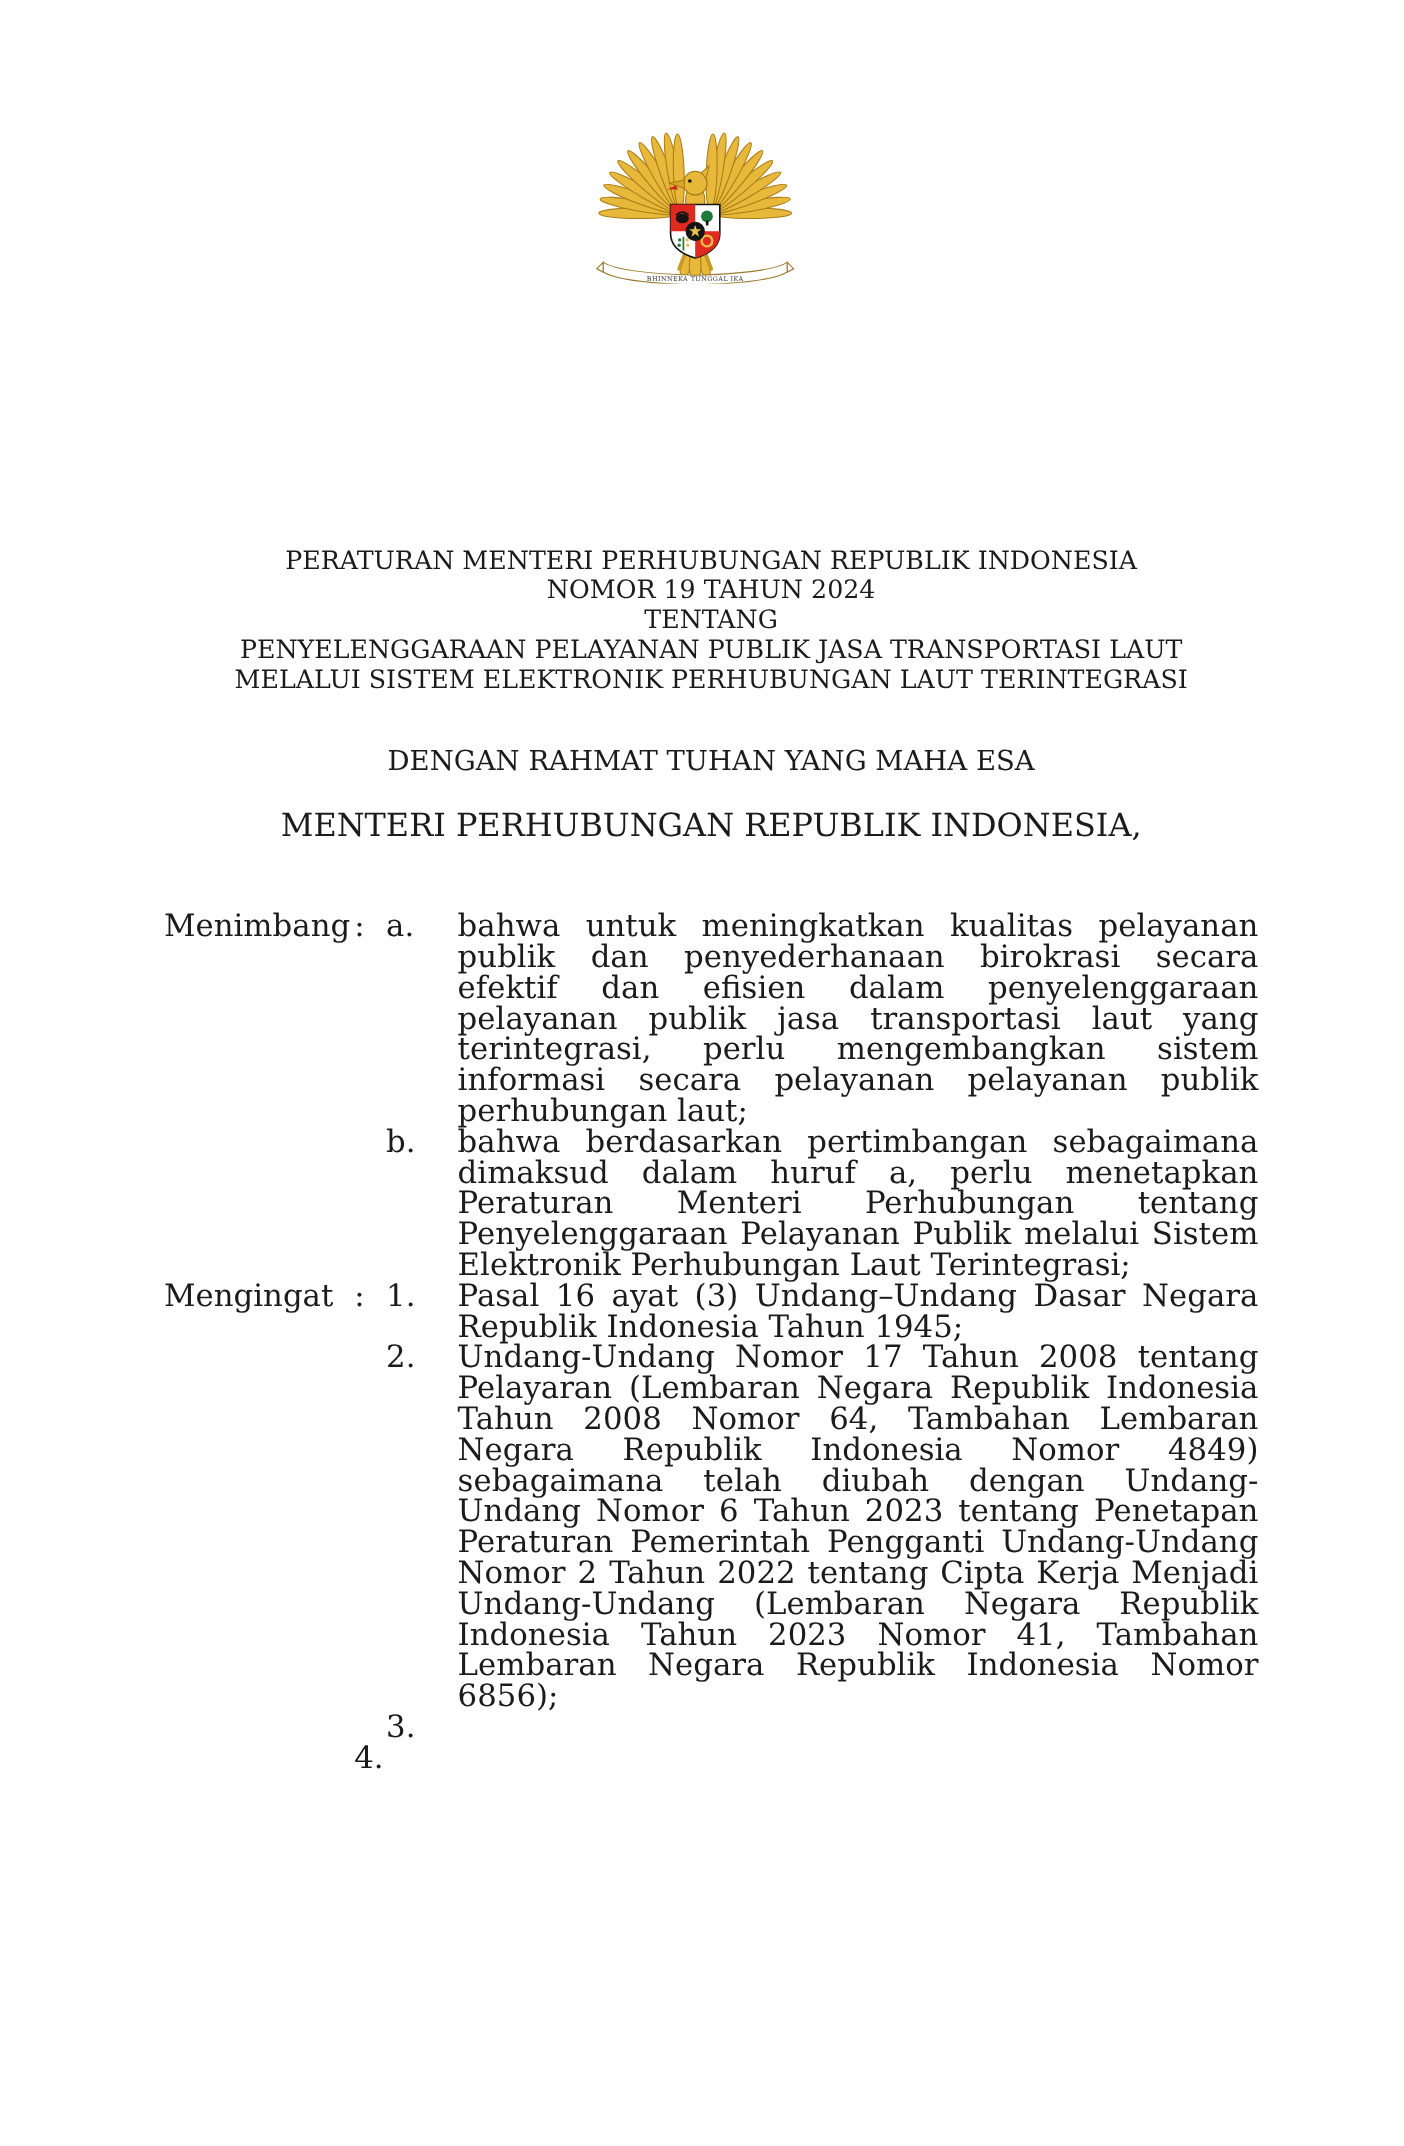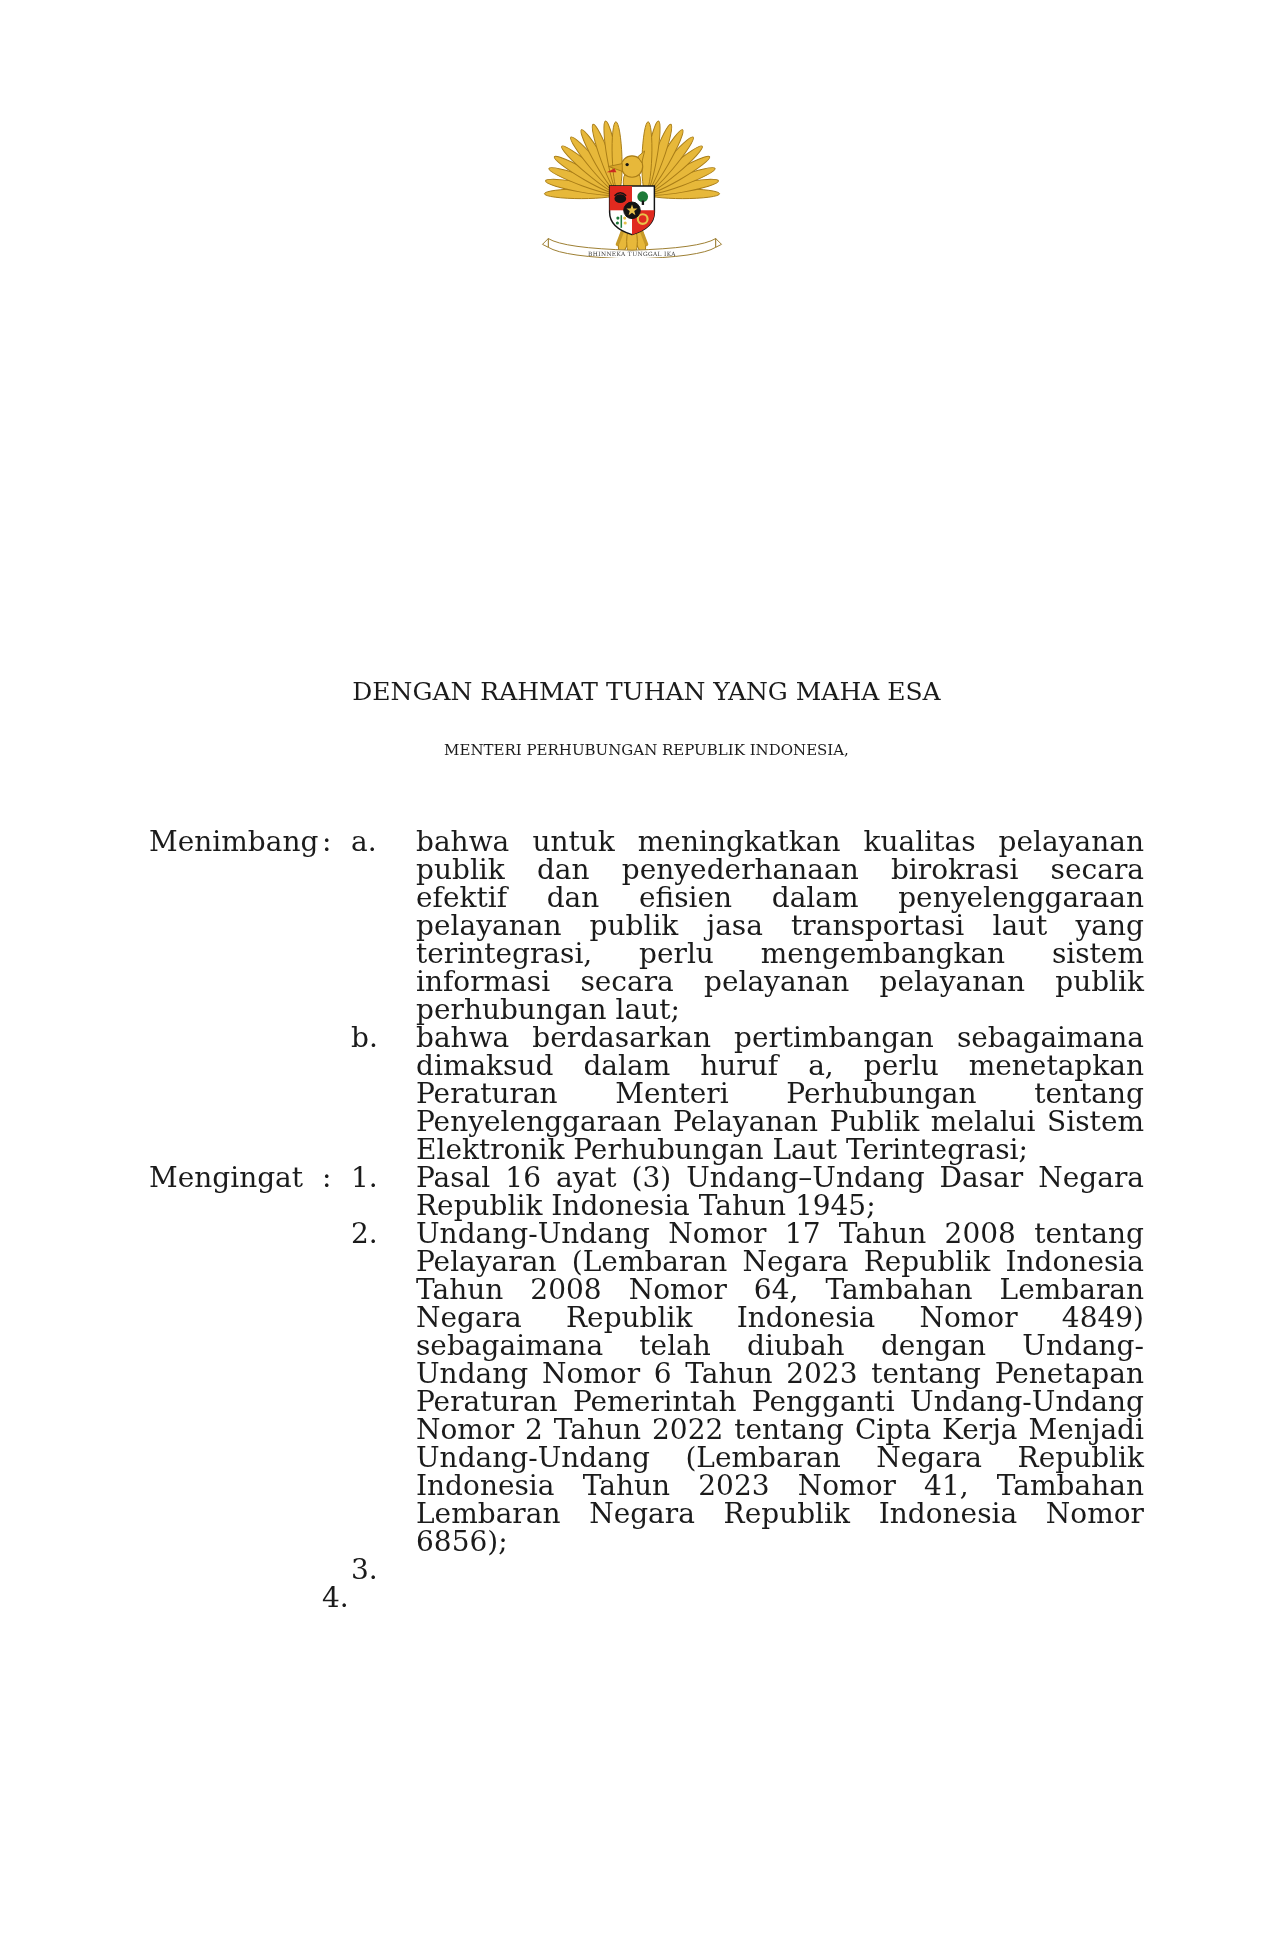--- a/index.html
+++ b/index.html
@@ -38,21 +38,21 @@
     font-size: 25px;
     line-height: 28px;
     white-space: nowrap;
   }
   .authority {
     position: absolute;
     top: 736px;
     left: 149px;
     width: 995px;
     text-align: center;
-    font-size: 15px;
+    font-size: 29px;
     line-height: 28px;
     white-space: nowrap;
   }
   .body-sections {
     position: absolute;
     top: 828px;
     left: 149px;
     width: 995px;
     font-size: 28px;
     line-height: 28px;
@@ -137,20 +137,27 @@
       <circle cx="100" cy="101" r="8.5" fill="#141414" stroke="#141414" stroke-width="1"></circle>
       <path d="M100,95 L101.4,99.06 L105.7,99.1 L102.3,101.7 L103.5,106 L100,103.4 L96.5,106 L97.7,101.7 L94.3,99.1 L98.6,99.06 Z" fill="#e8c14a"></path>
 
       <path d="M14,130 Q30,140 100,142 Q170,140 186,130 L186,139 Q170,149 100,151 Q30,149 14,139 Z" fill="#ffffff" stroke="#9a7b2d" stroke-width="1"></path>
       <path d="M14,130 L8,136 L14,139 Z" fill="#ffffff" stroke="#9a7b2d" stroke-width="1"></path>
       <path d="M186,130 L192,136 L186,139 Z" fill="#ffffff" stroke="#9a7b2d" stroke-width="1"></path>
       <text x="100" y="147.5" text-anchor="middle" font-size="6" letter-spacing="0.4" fill="#3a3a3a">BHINNEKA TUNGGAL IKA</text>
     </svg>
   </div>
 
+  <div class="title-block">
+    <div>PERATURAN MENTERI PERHUBUNGAN REPUBLIK INDONESIA</div>
+    <div>NOMOR 19 TAHUN 2024</div>
+    <div>TENTANG</div>
+    <div>PENYELENGGARAAN PELAYANAN PUBLIK JASA TRANSPORTASI LAUT</div>
+    <div>MELALUI SISTEM ELEKTRONIK PERHUBUNGAN LAUT TERINTEGRASI</div>
+  </div>
 
   <div class="invocation">DENGAN RAHMAT TUHAN YANG MAHA ESA</div>
 
   <div class="authority">MENTERI PERHUBUNGAN REPUBLIK INDONESIA,</div>
 
   <div class="body-sections">
 
     <div class="section-grid">
       <div class="cell label">Menimbang</div>
       <div class="cell colon">:</div>

